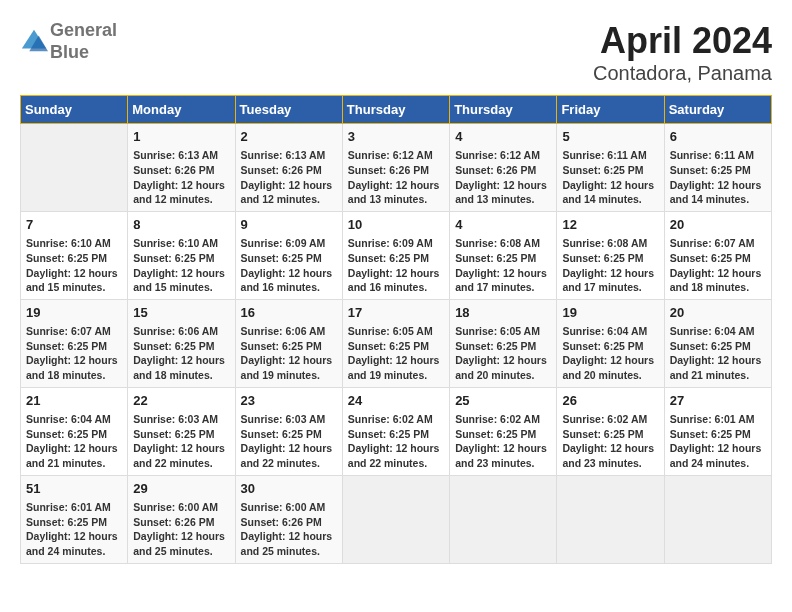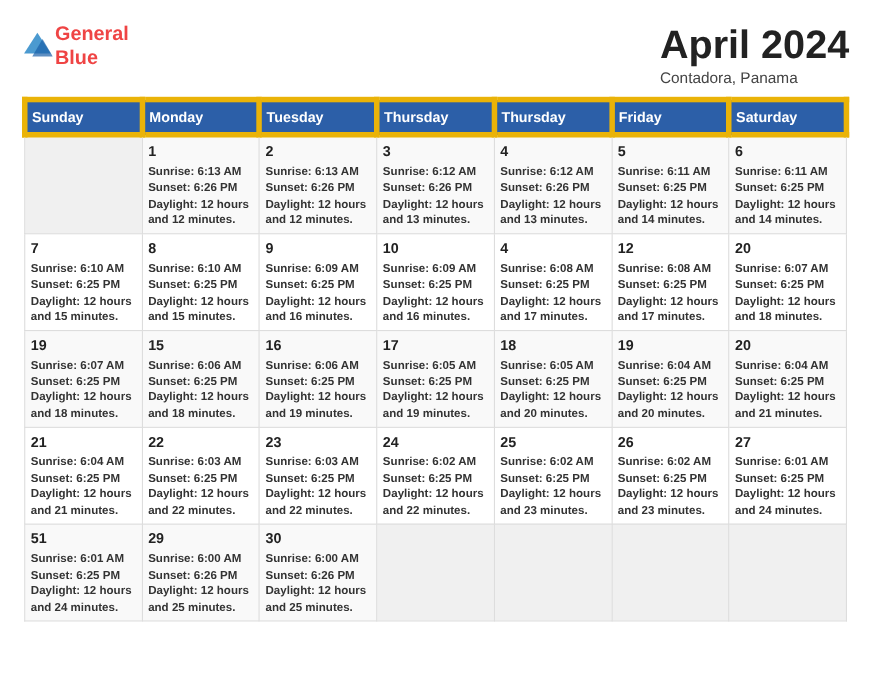--- a/index.html
+++ b/index.html
@@ -16,52 +16,53 @@
       align-items: flex-start;
       margin-bottom: 10px;
     }
     .logo {
       display: flex;
       align-items: center;
     }
     .logo-text {
       font-size: 18px;
       font-weight: bold;
-      color: #ef4444;
+      color: #737373;
       line-height: 1.2;
     }
     .logo-icon {
       width: 28px;
       height: 28px;
       margin-right: 2px;
     }
     .title-block {
+      text-align: right;
     }
     .month-title {
       font-size: 36px;
       font-weight: bold;
       color: #222;
     }
     .subtitle {
-      font-size: 14px;
+      font-size: 20px;
       color: #444;
     }
     table {
       width: 100%;
       border-collapse: collapse;
       font-size: 11px;
     }
     thead tr th {
       background: #2c5fa8;
       color: #fff;
       padding: 6px 4px;
       text-align: left;
       font-size: 13px;
       font-weight: bold;
-      border: 5px solid #eab308;
+      border: 1px solid #eab308;
     }
     tbody tr td {
       border: 1px solid #ddd;
       vertical-align: top;
       padding: 4px 5px;
       height: 80px;
       width: 107px;
       color: #222;
       line-height: 1.4;
     }

